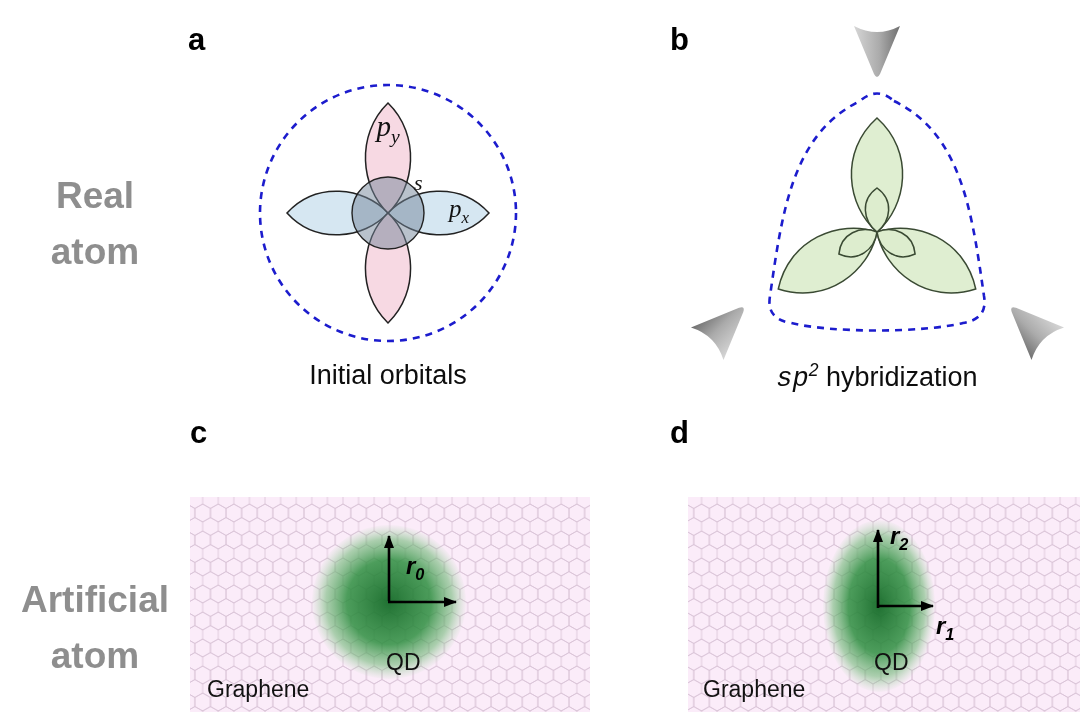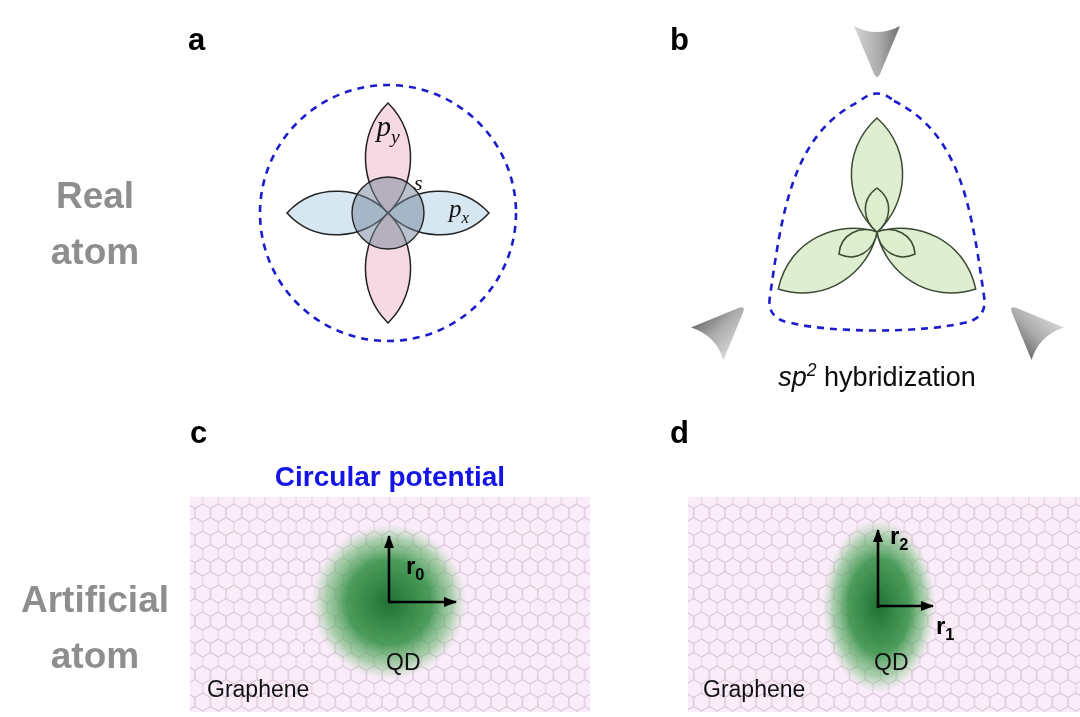--- a/index.html
+++ b/index.html
@@ -10,25 +10,25 @@
   .abs { position:absolute; }
   svg.art { position:absolute; left:0; top:0; }
 
   .panel-letter { font-size:31px; font-weight:bold; color:#000; }
   .side-label {
     font-size:37px; font-weight:bold; color:#8e8e8e;
     text-align:center; white-space:pre-line; line-height:1.5;
   }
   .blue-title { font-size:28px; font-weight:bold; color:#1414e6; text-align:center; }
   .caption { font-size:27px; color:#0d0d0d; text-align:center; }
-  .caption .it { font-style:italic; }
+  .caption .it { font-style:italic;font-family:Liberation Mono, monospace; }
   .caption sup { font-size:65%; font-style:italic; }
   .math-serif { font-family:"Liberation Serif", serif; font-style:italic; color:#111; }
   .math-serif sub { font-size:68%; }
-  .vec-label { font-size:24px; font-weight:bold; color:#000; }
+  .vec-label { font-size:24px; font-weight:bold; font-style:italic; color:#000; }
   .vec-label sub { font-size:68%; }
   .plain-label { font-size:23px; color:#111; }
 </style>
 </head>
 <body>
 
 <div class="figure">
 
   <svg class="art" width="1080" height="717" viewBox="0 0 1080 717">
     <defs>
@@ -131,23 +131,23 @@
 
   <div class="abs panel-letter" style="left:188px; top:22px;">a</div>
   <div class="abs panel-letter" style="left:670px; top:22px;">b</div>
   <div class="abs panel-letter" style="left:190px; top:415px;">c</div>
   <div class="abs panel-letter" style="left:670px; top:415px;">d</div>
 
   <div class="abs math-serif" style="left:388px; top:110px; font-size:29px; transform:translateX(-50%);"><span>p</span><sub>y</sub></div>
   <div class="abs math-serif" style="left:414px; top:170px; font-size:22px;">s</div>
   <div class="abs math-serif" style="left:449px; top:195px; font-size:25px;"><span>p</span><sub>x</sub></div>
 
+  <div class="abs caption" style="left:188px; top:360px; width:400px;">Initial orbitals</div>
   <div class="abs caption" style="left:657px; top:360px; width:440px;"><span class="it">sp</span><sup>2</sup><span> hybridization</span></div>
 
-  <div class="abs blue-title" style="left:190px; top:461px; width:400px;">Circular potential</div>
   <div class="abs vec-label" style="left:406px; top:552px;"><span>r</span><sub>0</sub></div>
   <div class="abs plain-label" style="left:386px; top:649px;">QD</div>
   <div class="abs plain-label" style="left:207px; top:676px;">Graphene</div>
 
   <div class="abs vec-label" style="left:890px; top:522px;"><span>r</span><sub>2</sub></div>
   <div class="abs vec-label" style="left:936px; top:612px;"><span>r</span><sub>1</sub></div>
   <div class="abs plain-label" style="left:874px; top:649px;">QD</div>
   <div class="abs plain-label" style="left:703px; top:676px;">Graphene</div>
 
 </div>

